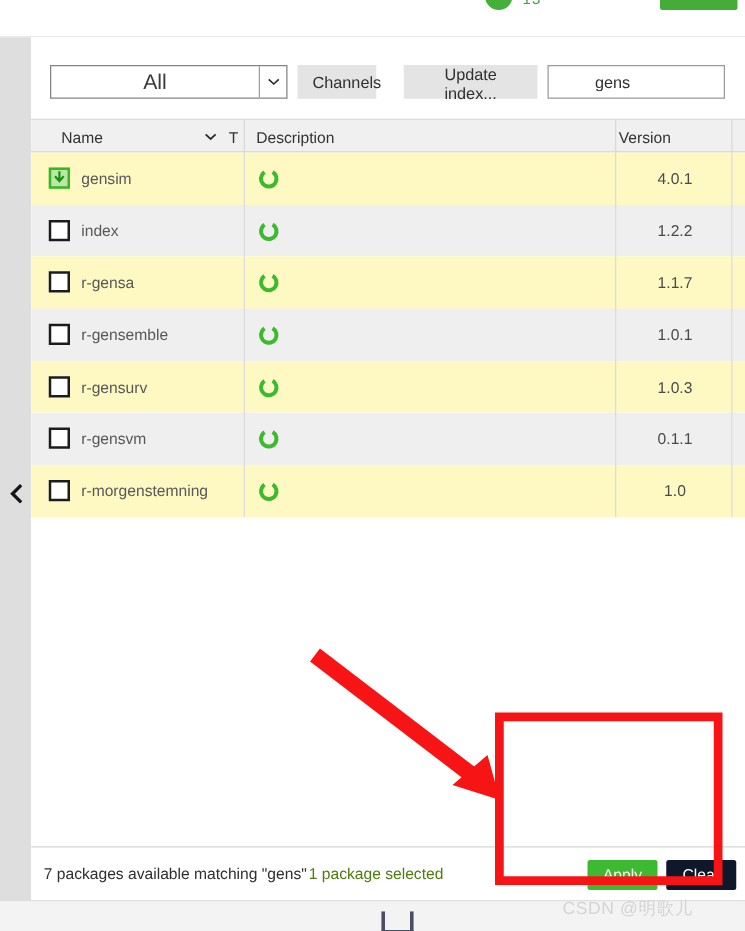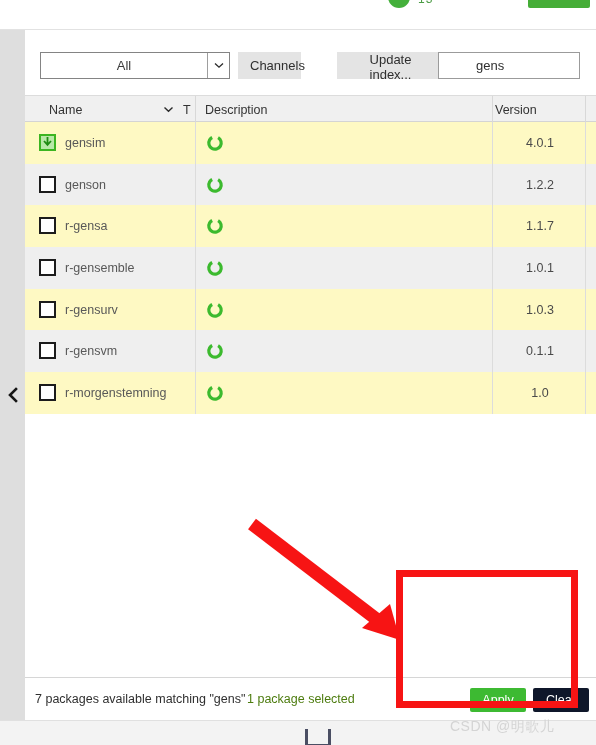--- a/index.html
+++ b/index.html
@@ -68,39 +68,39 @@
   .filter-select {
     position: absolute; left: 15px; top: 22px;
     width: 190px; height: 27px;
     border: 1px solid #848484;
     background: #ffffff;
     display: flex; align-items: center;
     cursor: pointer;
   }
   .filter-select .label {
     flex: 1; text-align: center;
-    font-size: 13px; color: #3a3a3a;
+    font-size: 17px; color: #3a3a3a;
   }
   .filter-select .arrow-box {
     width: 22px; height: 25px;
     border-left: 1px solid #9e9e9e;
     display: flex; align-items: center; justify-content: center;
   }
   .btn-gray {
     position: absolute; top: 22px;
     height: 27px;
     background: #e4e4e4;
     border: none;
     font-family: "Liberation Sans", sans-serif;
     font-size: 13px; color: #2f2f2f;
     cursor: pointer;
     padding: 0 12px;
   }
   .btn-channels { left: 213px; width: 63px; }
-  .btn-update  { left: 312px; width: 107px; }
+  .btn-update  { left: 298px; width: 107px; }
   .search-wrap {
     position: absolute; left: 413px; top: 22px;
     width: 142px; height: 27px;
     border: 1px solid #9b9b9b;
     background: #ffffff;
     display: flex; align-items: center; padding-left: 29px;
   }
   .search-wrap input {
     flex: 1; border: none; outline: none;
     font-family: "Liberation Sans", sans-serif;
@@ -327,21 +327,21 @@
           <div class="cell-name">gensim</div>
           <div class="cell-spinner"><svg width="20" height="20" viewBox="0 0 20 20">
               <circle cx="10" cy="10" r="6.2" stroke="#3cba2e" stroke-width="3.2" fill="none" stroke-dasharray="32 12" stroke-linecap="butt" transform="rotate(-60 10 10)"></circle>
             </svg></div>
           <div class="cell-version">4.0.1</div>
         </div>
         <div class="row even">
           <div class="cell-check">
             <div class="cb-empty"></div>
           </div>
-          <div class="cell-name">genson</div>
+          <div class="cell-name">index</div>
           <div class="cell-spinner"><svg width="20" height="20" viewBox="0 0 20 20">
               <circle cx="10" cy="10" r="6.2" stroke="#3cba2e" stroke-width="3.2" fill="none" stroke-dasharray="32 12" stroke-linecap="butt" transform="rotate(-60 10 10)"></circle>
             </svg></div>
           <div class="cell-version">1.2.2</div>
         </div>
         <div class="row odd">
           <div class="cell-check">
             <div class="cb-empty"></div>
           </div>
           <div class="cell-name">r-gensa</div>

